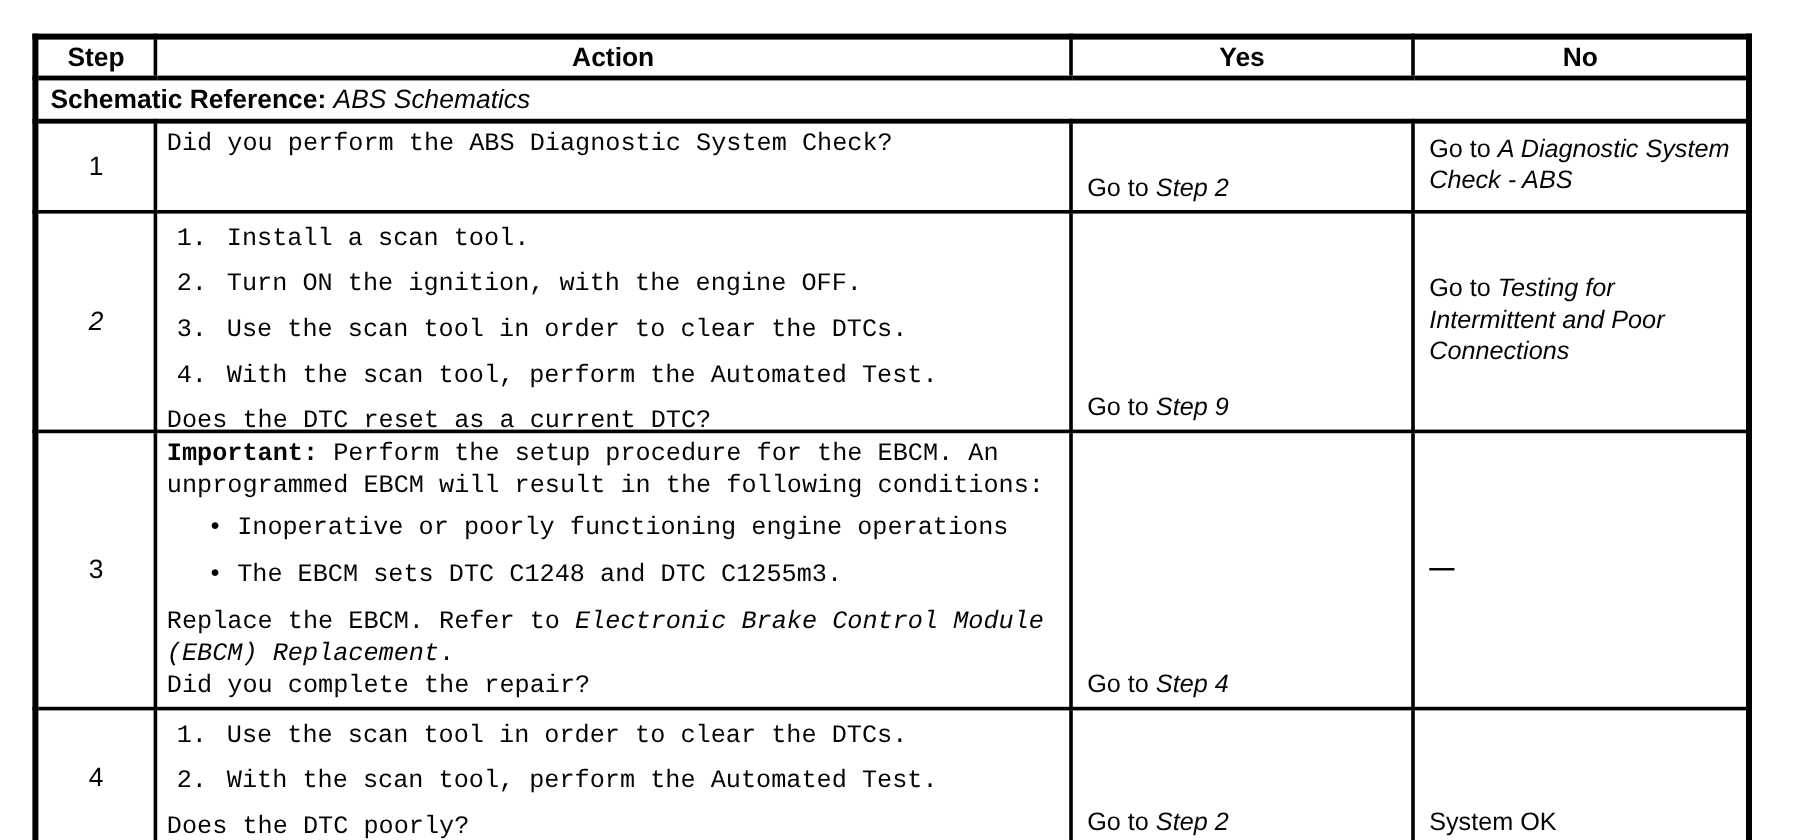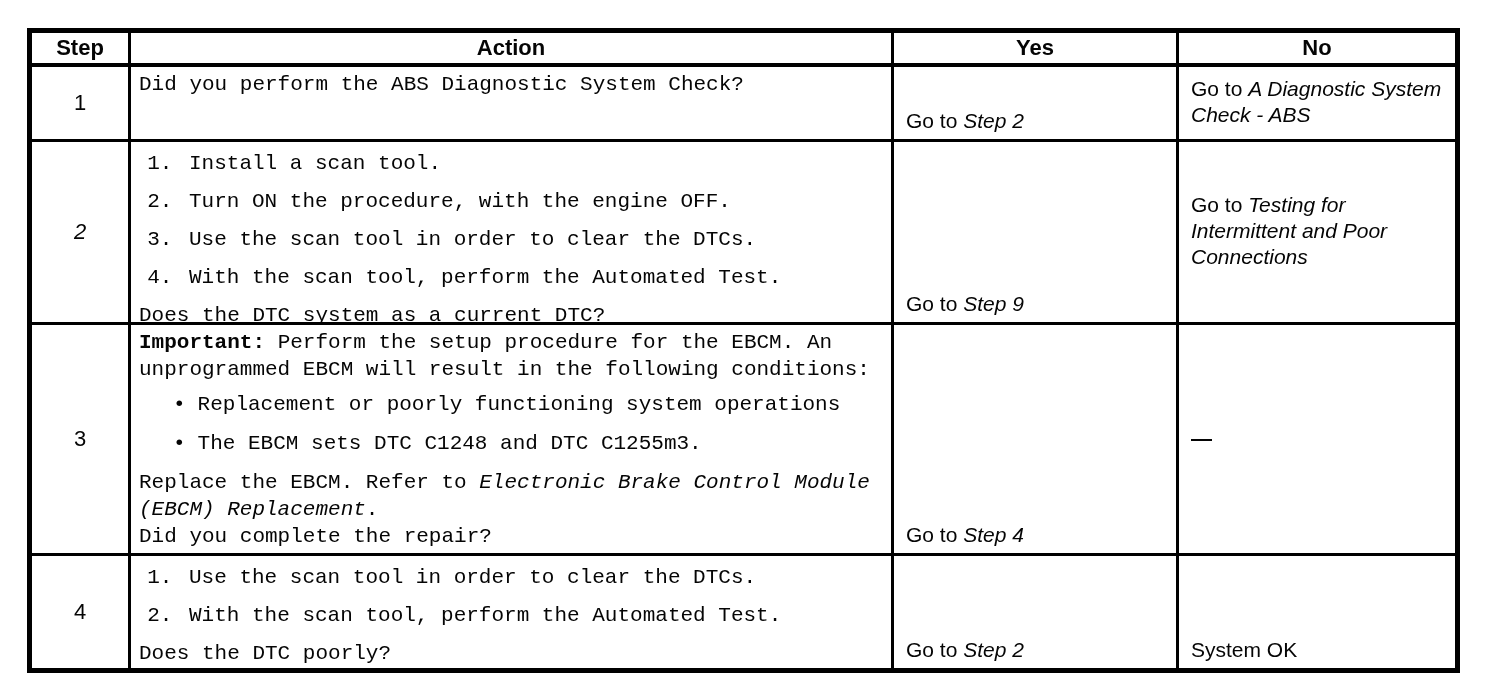--- a/index.html
+++ b/index.html
@@ -62,62 +62,68 @@
     </colgroup>
 
     <tbody>
         <tr class="hdr">
       <th>Step</th>
       <th>Action</th>
       <th>Yes</th>
       <th>No</th>
     </tr>
 
+    <tr class="schem">
+      <td colspan="4">
+        <b>Schematic Reference:</b>
+        <i>ABS Schematics</i>
+      </td>
+    </tr>
 
     <tr class="r1">
       <td class="step-cell">1</td>
       <td class="action-cell">
         <p>Did you perform the ABS Diagnostic System Check?</p>
       </td>
       <td class="yes-cell v-bottom">
         <span class="goto"><span>Go to</span> <i>Step 2</i></span>
       </td>
       <td class="no-cell v-middle">
         <span class="goto"><span>Go to</span> <i>A Diagnostic System Check - ABS</i></span>
       </td>
     </tr>
 
     <tr class="r2">
       <td class="step-cell italic">2</td>
       <td class="action-cell">
         <div class="af af-r2">
           <ol class="numlist">
             <li>Install a scan tool.</li>
-            <li>Turn ON the procedure, with the engine OFF.</li>
+            <li>Turn ON the ignition, with the engine OFF.</li>
             <li>Use the scan tool in order to clear the DTCs.</li>
             <li>With the scan tool, perform the Automated Test.</li>
           </ol>
-          <p class="q-bottom">Does the DTC system as a current DTC?</p>
+          <p class="q-bottom">Does the DTC reset as a current DTC?</p>
         </div>
       </td>
       <td class="yes-cell v-bottom">
         <span class="goto"><span>Go to</span> <i>Step 9</i></span>
       </td>
       <td class="no-cell v-middle">
         <span class="goto"><span>Go to</span> <i>Testing for Intermittent and Poor Connections</i></span>
       </td>
     </tr>
 
     <tr class="r3">
       <td class="step-cell">3</td>
       <td class="action-cell">
         <div class="af af-r3">
           <p><b>Important:</b> <span>Perform the setup procedure for the EBCM. An unprogrammed EBCM will result in the following conditions:</span></p>
           <ul class="bullets">
-            <li>Replacement or poorly functioning system operations</li>
+            <li>Inoperative or poorly functioning engine operations</li>
             <li>The EBCM sets DTC C1248 and DTC C1255m3.</li>
           </ul>
           <p class="mt6"><span>Replace the EBCM. Refer to</span> <i>Electronic Brake Control Module (EBCM) Replacement</i><span>.</span></p>
           <p class="q-bottom">Did you complete the repair?</p>
         </div>
       </td>
       <td class="yes-cell v-bottom">
         <span class="goto"><span>Go to</span> <i>Step 4</i></span>
       </td>
       <td class="no-cell v-middle">

